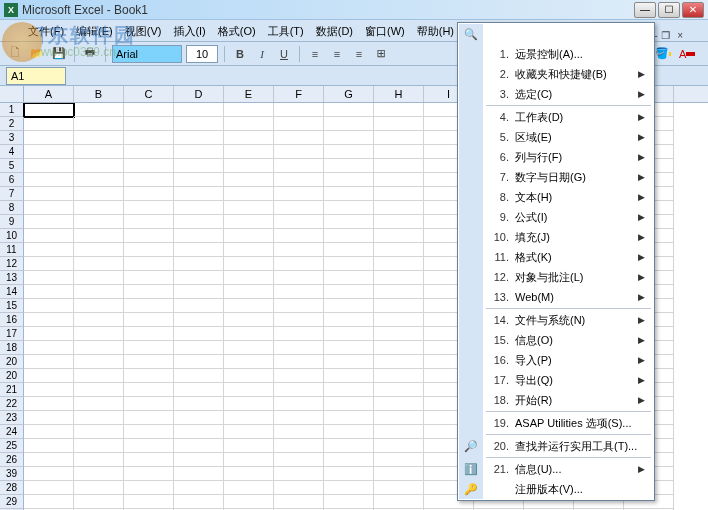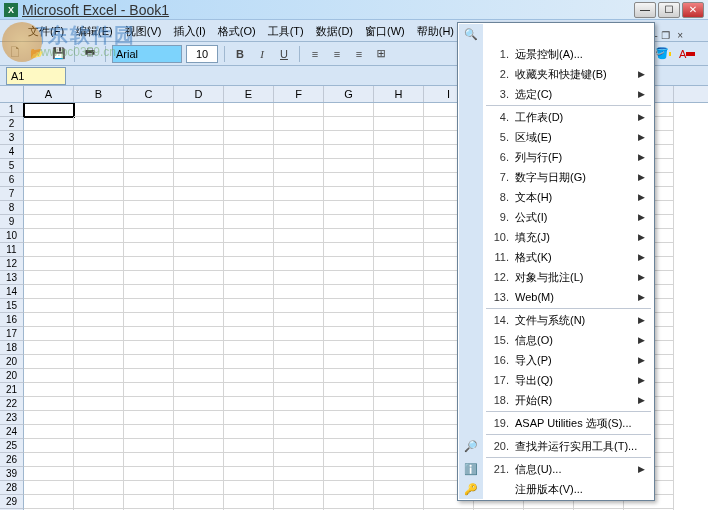--- a/index.html
+++ b/index.html
@@ -15,21 +15,21 @@
 
 .titlebar {
   height: 20px;
   background: linear-gradient(to right, #b0d7f7, #e0edf8);
   display: flex;
   align-items: center;
   padding: 0 4px;
   border-bottom: 1px solid #a0c0e0;
 }
 .titlebar .app-icon { width: 14px; height: 14px; background: #1f7246; margin-right: 4px; display: flex; align-items: center; justify-content: center; color: #fff; font-size: 9px; font-weight: bold; }
-.titlebar .title { font-size: 14px; color: #333; text-decoration: underline; }
+.titlebar .title { font-size: 12px; color: #333; }
 .titlebar .win-controls { margin-left: auto; display: flex; gap: 2px; }
 .titlebar .win-btn { width: 22px; height: 16px; border: 1px solid #888; border-radius: 2px; display: flex; align-items: center; justify-content: center; font-size: 10px; }
 .titlebar .win-btn.min { background: linear-gradient(#f5f5f5, #d0d0d0); }
 .titlebar .win-btn.max { background: linear-gradient(#f5f5f5, #d0d0d0); }
 .titlebar .win-btn.close { background: linear-gradient(#f08080, #c03030); color: #fff; }
 
 
 .menubar {
   height: 22px;
   background: #d6e5f5;

